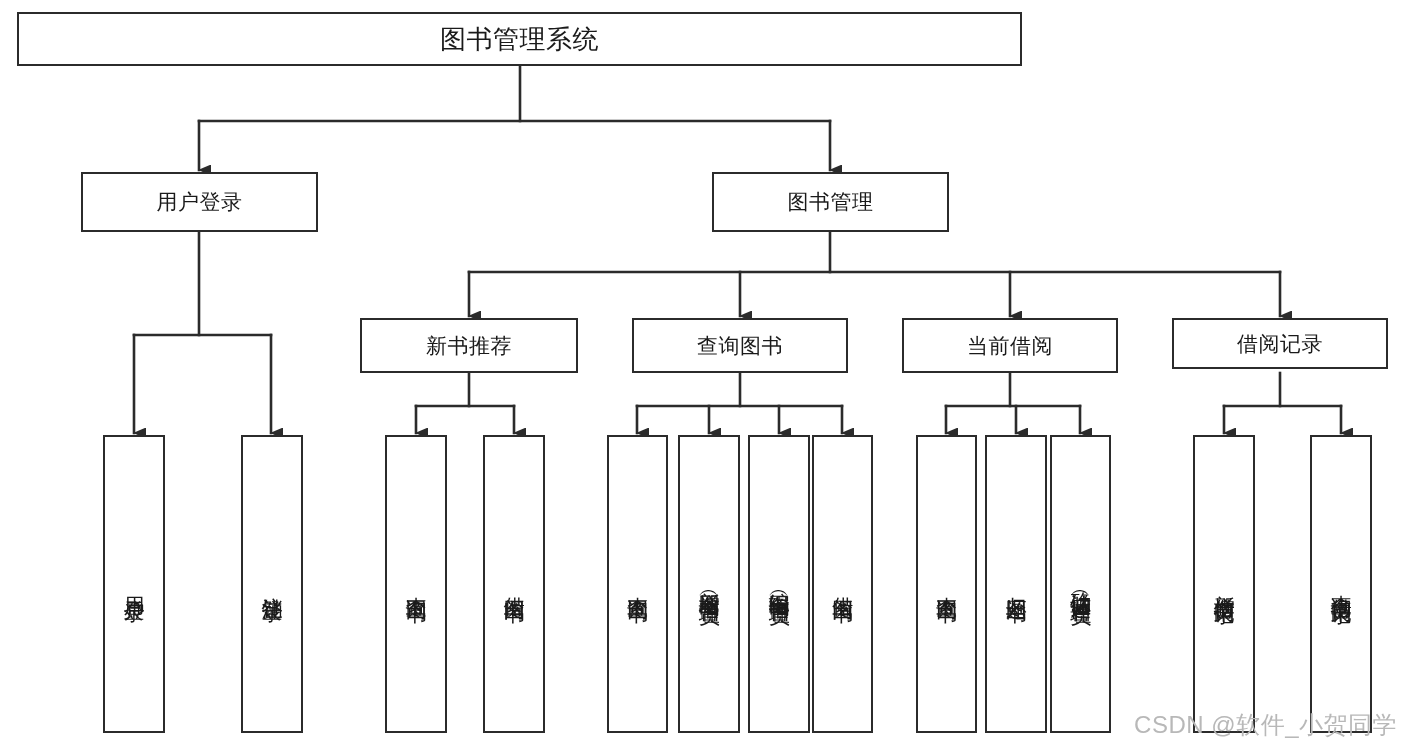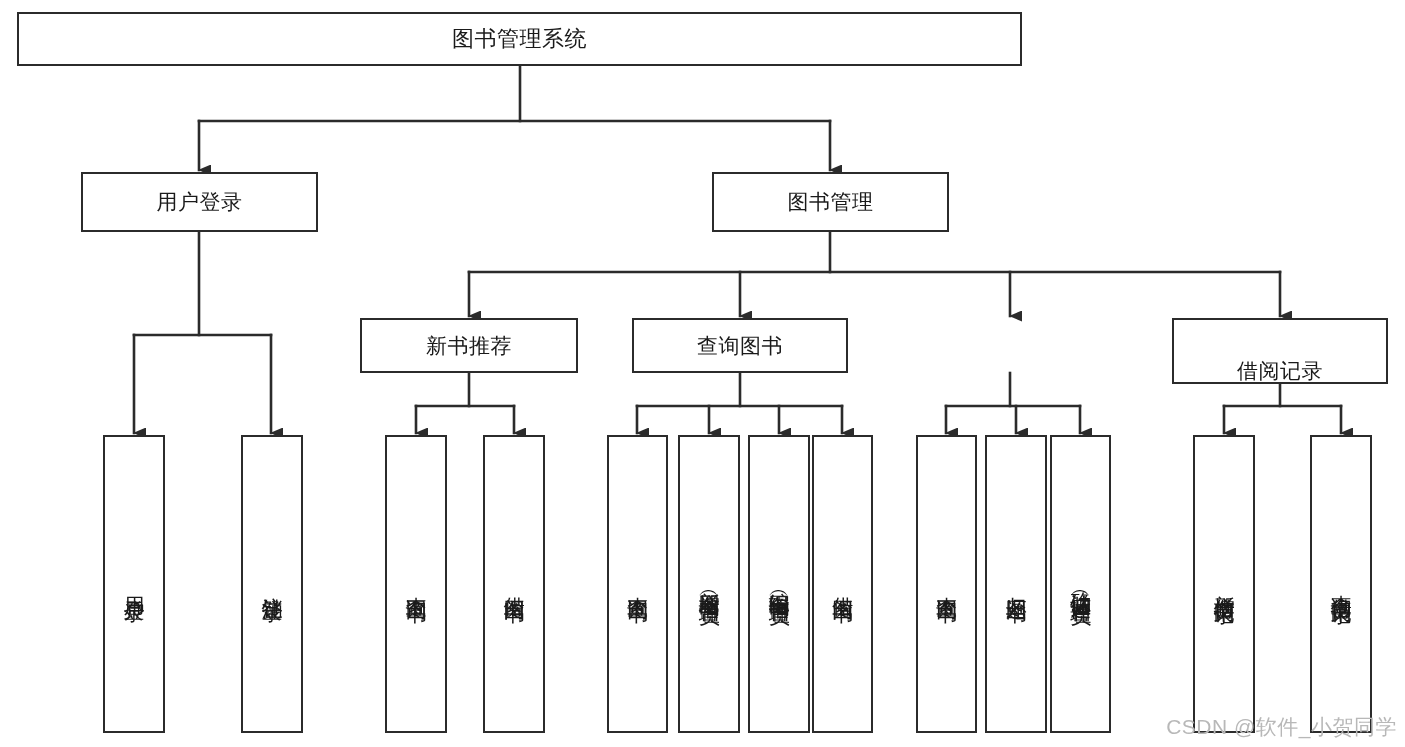--- a/index.html
+++ b/index.html
@@ -40,42 +40,42 @@
     display: block;
     text-align: center;
     letter-spacing: 0.5px;
   }
   .node.horizontal .node-label {
     writing-mode: horizontal-tb;
     font-size: 21px;
     line-height: 1.1;
   }
   .node.root .node-label {
-    font-size: 22px;
+    font-size: 26px;
   }
   
   .node.vertical {
     align-items: center;
     justify-content: center;
   }
   .node.vertical .node-label {
     writing-mode: vertical-rl;
     text-orientation: upright;
     font-size: 21px;
     line-height: 1.35;
     letter-spacing: 2px;
     white-space: nowrap;
     max-height: 100%;
   }
   
   #watermark {
     position: absolute;
     right: 8px;
     bottom: 6px;
-    font-size: 21px;
+    font-size: 24px;
     color: #b8b8b8;
     letter-spacing: 0.5px;
     white-space: nowrap;
     user-select: none;
     pointer-events: none;
   }
 </style>
 </head>
 <body>
 
@@ -146,22 +146,25 @@
   </div>
 
   <div class="node horizontal" style="left:712px; top:172px; width:237px; height:60px;">
     <span class="node-label">图书管理</span>
   </div>
 
   <div class="node horizontal" style="left:632px; top:318px; width:216px; height:55px;">
     <span class="node-label">查询图书</span>
   </div>
 
-
-  <div class="node horizontal" style="left:1172px; top:318px; width:216px; height:66px;align-items:flex-end;">
+  <div class="node horizontal" style="left:902px; top:318px; width:216px; height:55px;">
+    <span class="node-label">当前借阅</span>
+  </div>
+
+  <div class="node horizontal" style="left:1172px; top:318px; width:216px; height:51px;">
     <span class="node-label">借阅记录</span>
   </div>
 
   <div class="node vertical" style="left:103px; top:435px; width:62px; height:298px;">
     <span class="node-label">用户登录</span>
   </div>
   <div class="node vertical" style="left:241px; top:435px; width:62px; height:298px;">
     <span class="node-label">注销登录</span>
   </div>
 

